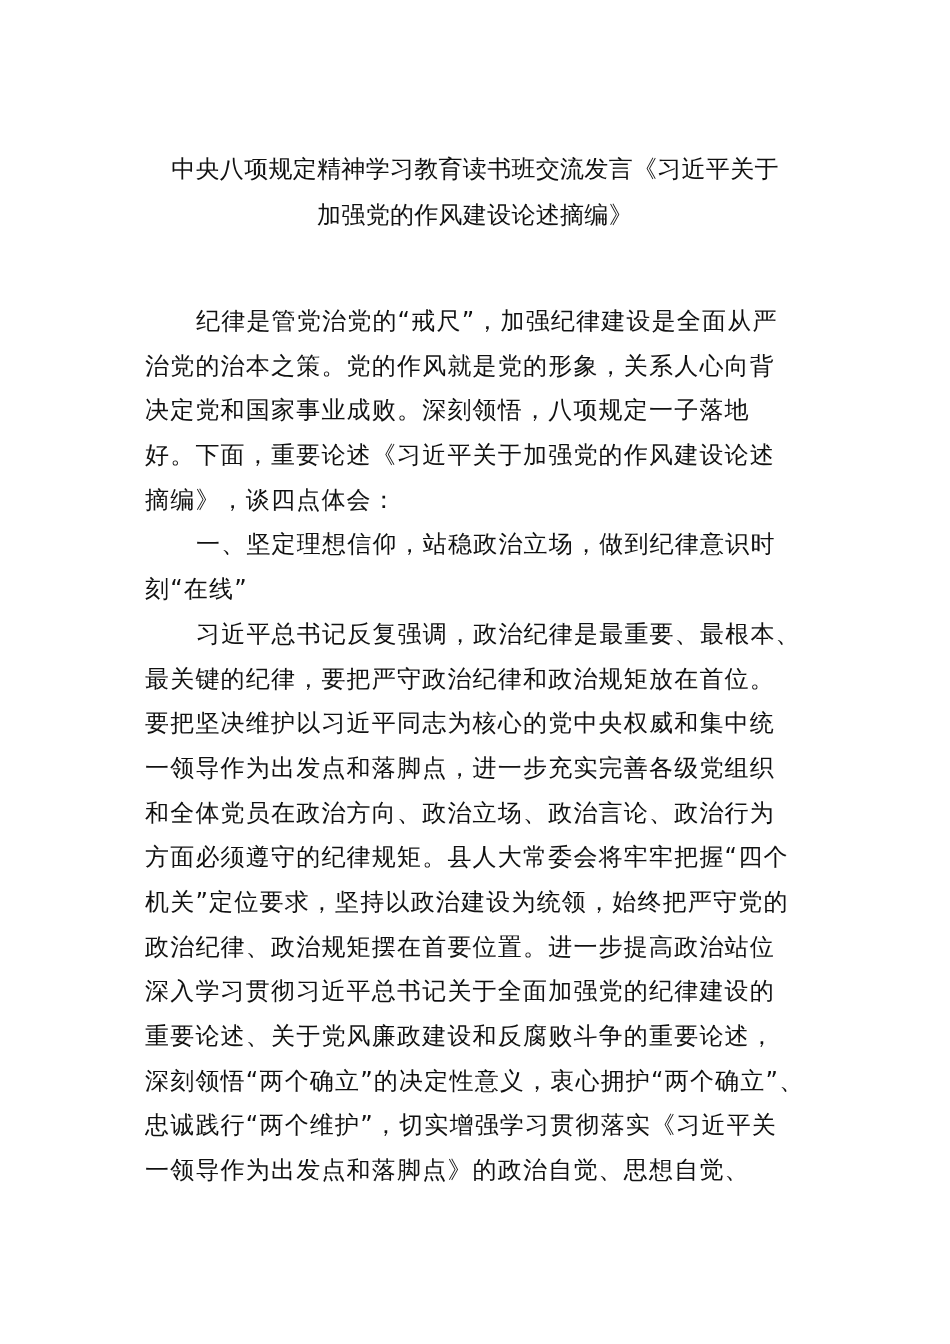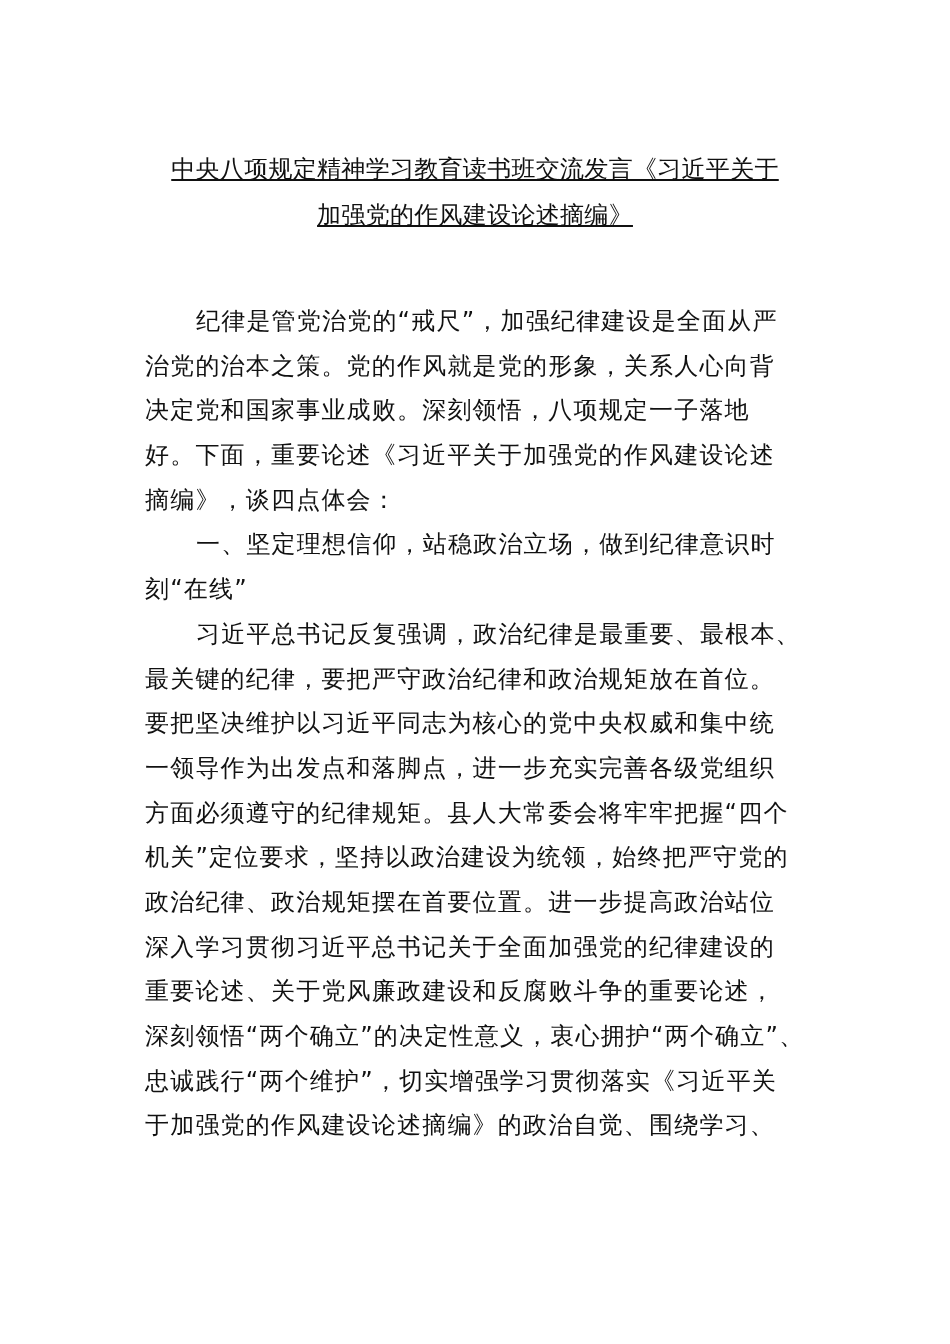--- a/index.html
+++ b/index.html
@@ -1,21 +1,21 @@
 <!DOCTYPE html>
 <html><head>
 <meta charset="utf-8">
 <style>
   html, body { margin:0; padding:0; background:#ffffff; }
   body { width:950px; height:1344px; position:relative; overflow:hidden;
     font-family: "DejaVu Sans", "Liberation Sans", sans-serif; color:#111; }
   .page { position:absolute; left:0; top:0; width:950px; height:1344px; background:#fff; }
   .title { position:absolute; left:120px; width:710px; top:146px; text-align:center;
     font-size:24px; line-height:46px; letter-spacing:0.3px; }
-  .title div { white-space:nowrap;text-decoration:underline; }
+  .title div { white-space:nowrap; }
   .body { position:absolute; left:145px; top:259px; width:690px;margin-top:40px; }
   .line { height:44.7px; line-height:44.7px; font-size:24px; white-space:nowrap; letter-spacing:1.2px; }
   .indent { padding-left:51px; }
 </style>
 </head>
 <body>
 
 <div class="page">
   <div class="title">
     <div>中央八项规定精神学习教育读书班交流发言《习近平关于</div>
@@ -26,22 +26,23 @@
     <div class="line">治党的治本之策。党的作风就是党的形象，关系人心向背</div>
     <div class="line">决定党和国家事业成败。深刻领悟，八项规定一子落地</div>
     <div class="line">好。下面，重要论述《习近平关于加强党的作风建设论述</div>
     <div class="line">摘编》，谈四点体会：</div>
     <div class="line indent">一、坚定理想信仰，站稳政治立场，做到纪律意识时</div>
     <div class="line">刻“在线”</div>
     <div class="line indent">习近平总书记反复强调，政治纪律是最重要、最根本、</div>
     <div class="line">最关键的纪律，要把严守政治纪律和政治规矩放在首位。</div>
     <div class="line">要把坚决维护以习近平同志为核心的党中央权威和集中统</div>
     <div class="line">一领导作为出发点和落脚点，进一步充实完善各级党组织</div>
+    <div class="line">和全体党员在政治方向、政治立场、政治言论、政治行为</div>
     <div class="line">方面必须遵守的纪律规矩。县人大常委会将牢牢把握“四个</div>
     <div class="line">机关”定位要求，坚持以政治建设为统领，始终把严守党的</div>
     <div class="line">政治纪律、政治规矩摆在首要位置。进一步提高政治站位</div>
     <div class="line">深入学习贯彻习近平总书记关于全面加强党的纪律建设的</div>
     <div class="line">重要论述、关于党风廉政建设和反腐败斗争的重要论述，</div>
     <div class="line">深刻领悟“两个确立”的决定性意义，衷心拥护“两个确立”、</div>
     <div class="line">忠诚践行“两个维护”，切实增强学习贯彻落实《习近平关</div>
-    <div class="line">于加强党的作风建设论述摘编》的政治自觉、围绕学习、</div>
+    <div class="line">一领导作为出发点和落脚点》的政治自觉、思想自觉、</div>
   </div>
 </div>
 
 </body></html>

